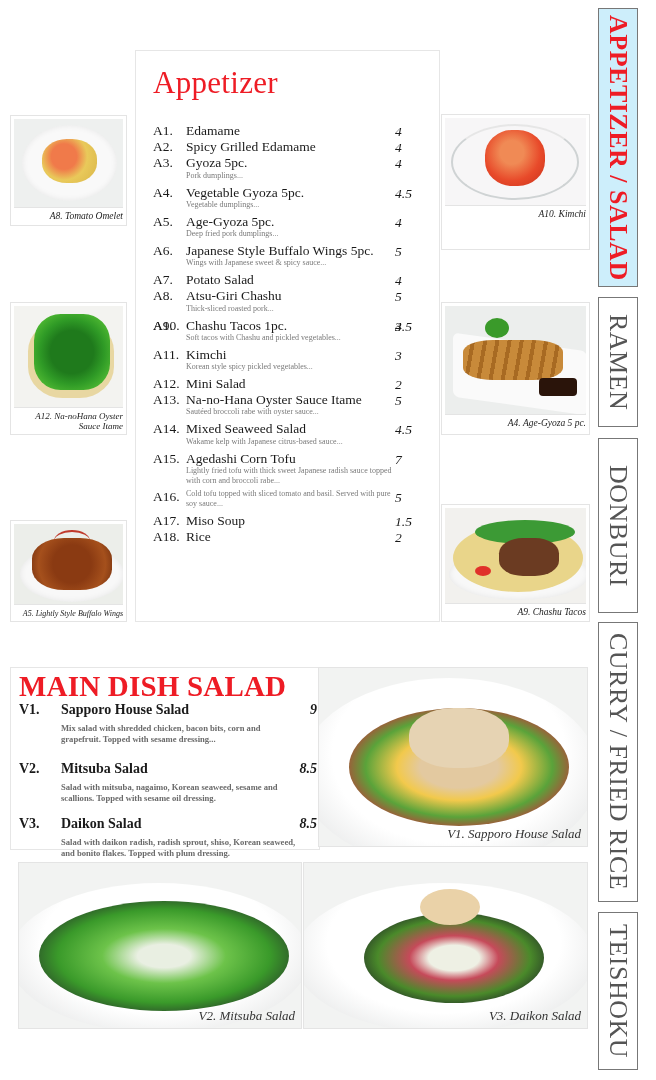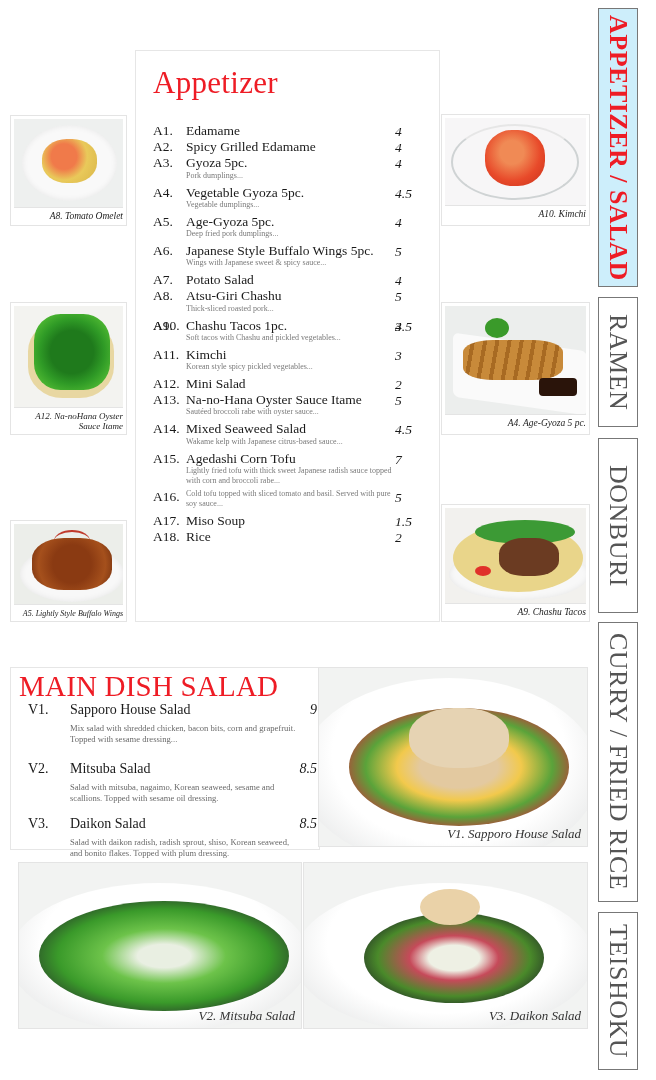--- a/index.html
+++ b/index.html
@@ -26,24 +26,24 @@
   .photo .img { width: 100%; position: relative; overflow: hidden; }
   .photo .cap {
     font-style: italic; font-size: 9.5px; text-align: right; line-height: 11px; color: #222;
     padding: 3px 0 3px 0; border-top: 1px solid #e4e4e4;
   }
   .plate { position: absolute; border-radius: 50%; background: #f8f8f8; box-shadow: inset 0 0 6px rgba(0,0,0,0.08); }
 
   
   .mds-panel {
     position: absolute; left: 10px; top: 667px; width: 310px; height: 183px;
-    border: 1px solid #e6e6e6; background: #fff; padding: 0 0 0 8px;
+    border: 1px solid #e6e6e6; background: #fff; padding: 0 0 0 8px; font-weight: bold;
   }
   .mds-title { color: #ee1c25; font-size: 29px; line-height: 30px; margin-top: 3px; letter-spacing: 0.2px; }
-  .salad { position: relative; padding-left: 42px; padding-right: 22px; margin-left: 9px; }
+  .salad { position: relative; padding-left: 42px; padding-right: 22px; }
   .salad .code { position: absolute; left: 0; top: 0; font-size: 14px; line-height: 17px; }
   .salad .name { font-size: 14px; line-height: 17px; }
   .salad .desc { font-size: 8.6px; line-height: 11px; color: #6a6a6a; margin-top: 5px; }
   .salad .price { position: absolute; right: 2px; top: 0; font-style: italic; font-size: 14px; line-height: 17px; }
 
   .big-photo { position: absolute; border: 1px solid #e4e4e4; overflow: hidden; background: #f2f3f2; }
   .big-photo .cap {
     position: absolute; right: 6px; bottom: 4px; font-style: italic; font-size: 13px; color: #333;
   }
   .bowl { position: absolute; border-radius: 50%; background: radial-gradient(ellipse at 50% 40%, #ffffff 55%, #e9eaea 80%, #d8d9d9 100%); }
@@ -80,21 +80,21 @@
 
 <div class="photo" style="left:10px;top:520px;width:117px;height:102px;">
   <div class="img" style="height:80px;background:#eceeea;">
     <div class="plate" style="left:6px;top:22px;width:104px;height:56px;"></div>
     <div style="position:absolute;left:18px;top:14px;width:80px;height:52px;border-radius:40%;background:radial-gradient(circle at 50% 50%,#8a3a12 0 40%,#a5501c 70%,#6b2a0c 100%);"></div>
     <div style="position:absolute;left:40px;top:6px;width:36px;height:22px;border-top:2px solid #c0392b;border-radius:50%;"></div>
   </div>
   <div class="cap" style="font-size:8px;">A5. Lightly Style Buffalo Wings</div>
 </div>
 
-<div class="photo" style="left:441px;top:114px;width:149px;height:112px;">
+<div class="photo" style="left:441px;top:114px;width:149px;height:136px;">
   <div class="img" style="height:87px;background:#f7f6f7;">
     <div style="position:absolute;left:6px;top:6px;width:128px;height:76px;border-radius:50%;border:2px solid #cfd3d4;border-top-color:#e6e6e6;"></div>
     <div style="position:absolute;left:40px;top:12px;width:60px;height:56px;border-radius:45%;background:radial-gradient(circle at 45% 40%,#f08a55 0 25%,#e84a2a 60%,#c7301a 100%);"></div>
   </div>
   <div class="cap">A10. Kimchi</div>
 </div>
 
 <div class="photo" style="left:441px;top:302px;width:149px;height:133px;">
   <div class="img" style="height:108px;background:#eceeed;">
     <div style="position:absolute;left:8px;top:36px;width:134px;height:64px;background:#fafafa;transform:skewY(8deg);border-radius:6px;"></div>

